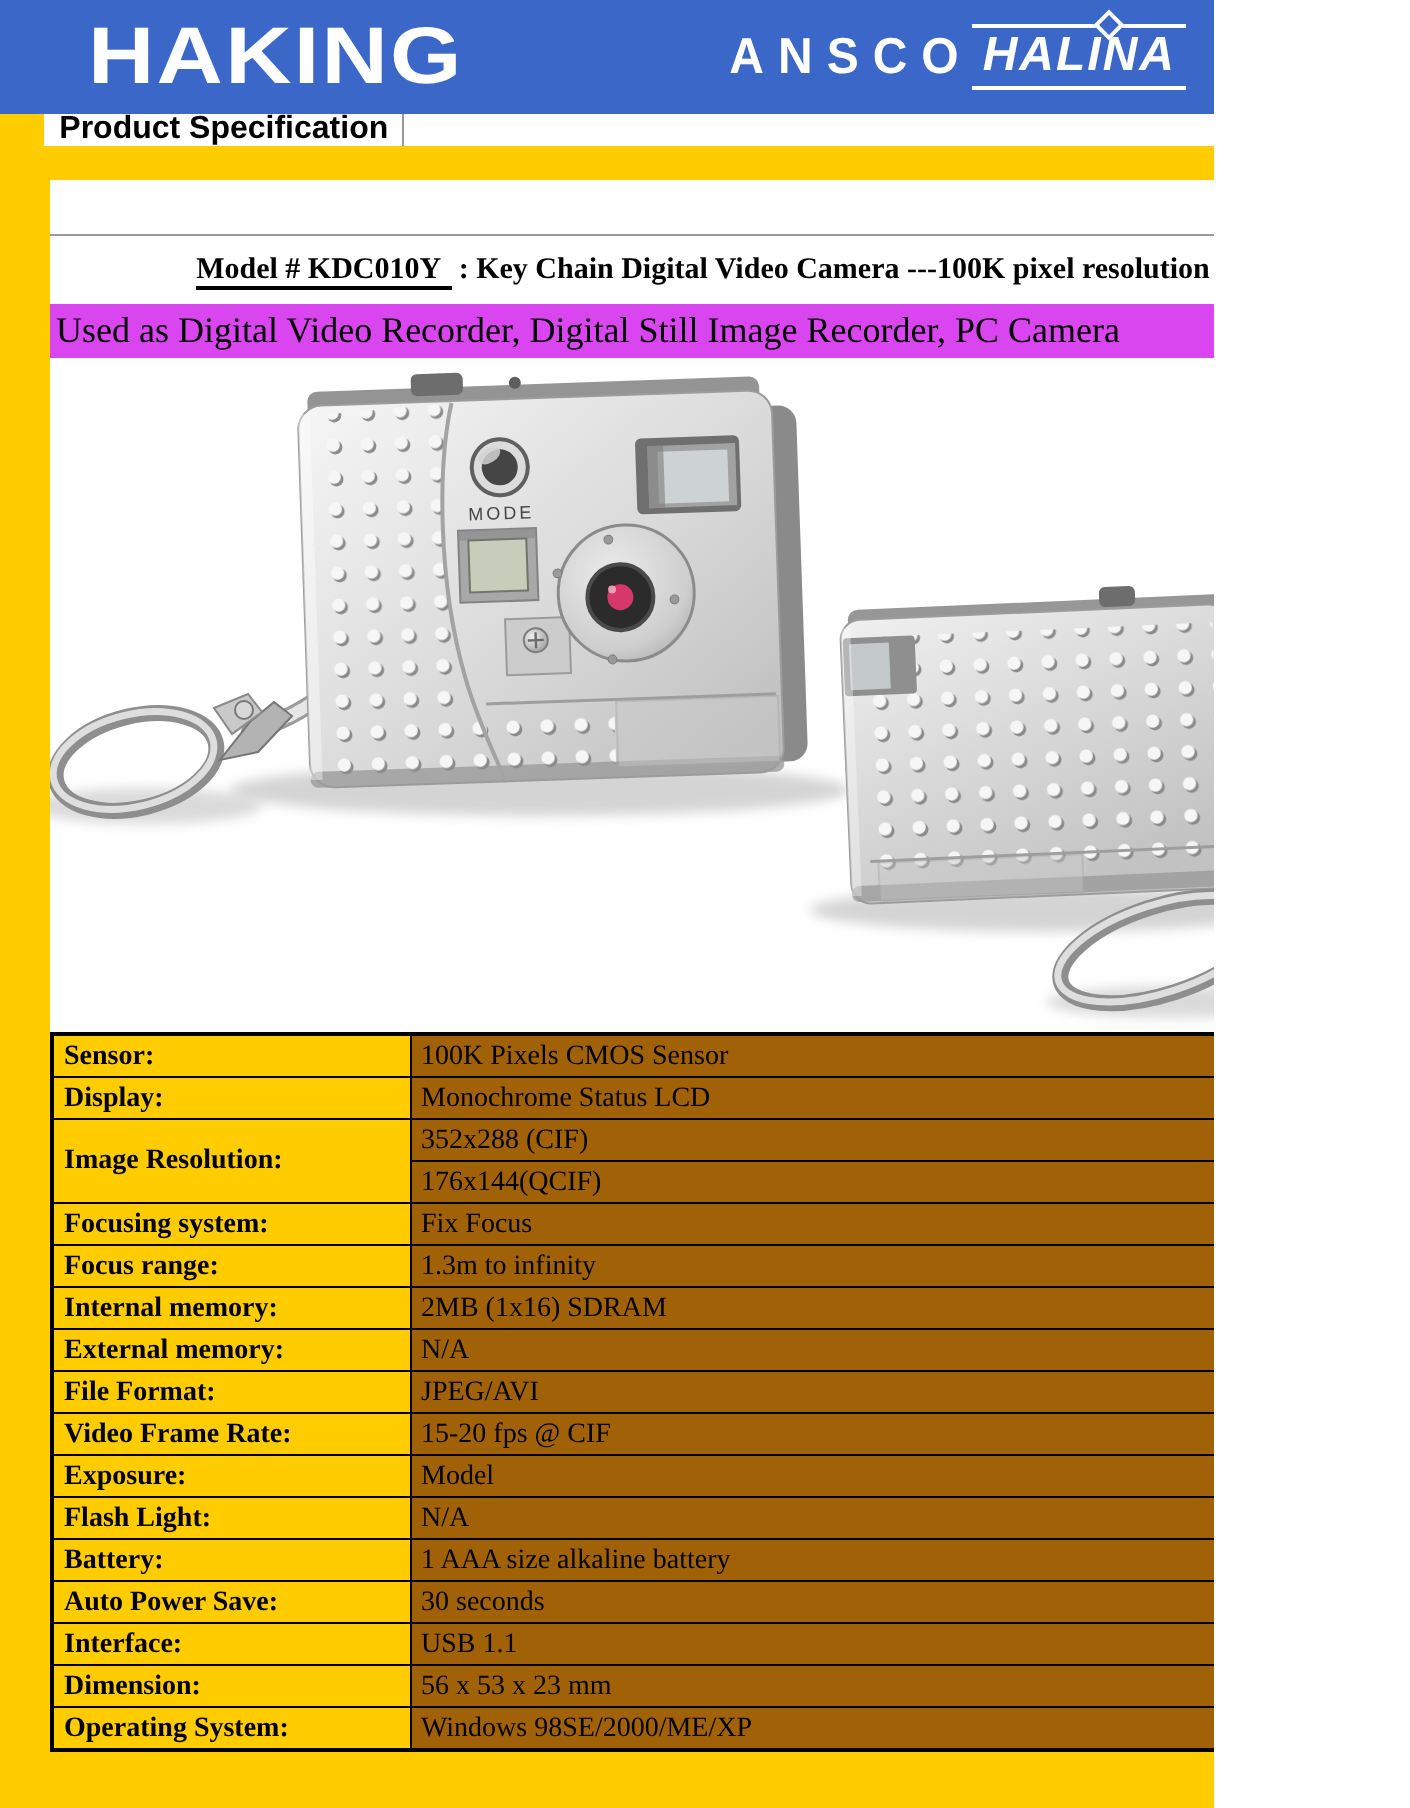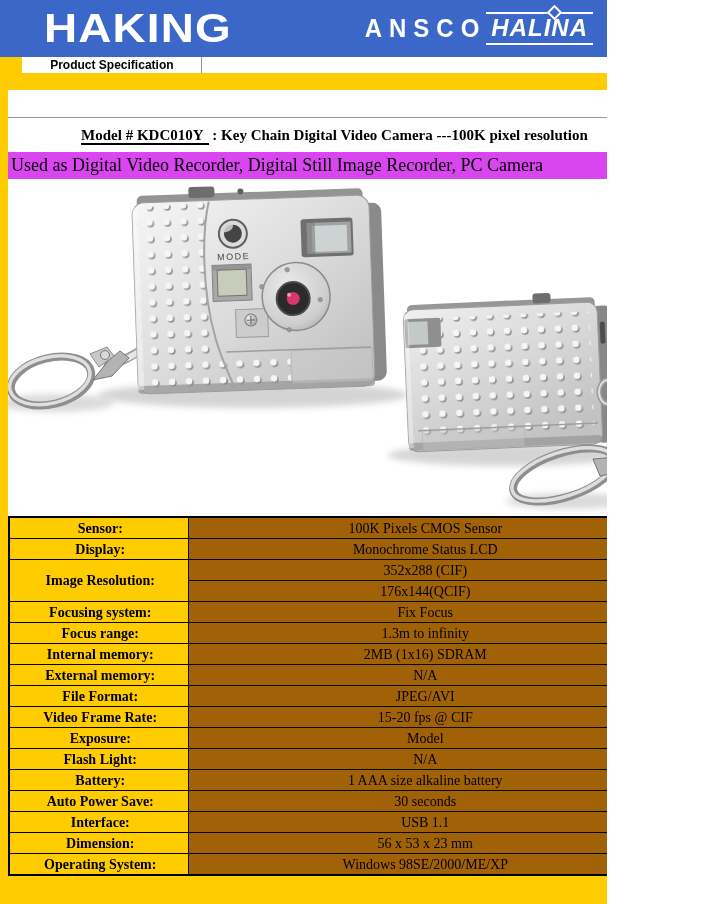--- a/index.html
+++ b/index.html
@@ -36,42 +36,42 @@
     width:7px; height:7px; background:#3A67C8;
     border:2px solid #fff; transform:rotate(45deg);
   }
   
   .tab-strip { height:16px; display:flex; }
   .tab-strip .sp-left { width:25px; }
   .tab-strip .strip-white { width:653px; background:#fff; display:flex; }
   .tab {
     width:179px; border-right:1px solid #999;
     font-family:"Liberation Sans", sans-serif; font-weight:bold;
-    font-size:12px; line-height:16px; text-align:center;
+    font-size:16px; line-height:16px; text-align:center;
   }
   .gold-band { height:17px; }
   
-  .content { margin-left:8px; width:653px; background:#fff; }
+  .content { margin-left:25px; width:653px; background:#fff; }
   .content-top-pad { height:27px; }
   .title-block {
     box-sizing:border-box; height:35px; border-top:1px solid #9a9a9a;
     text-align:center; font-weight:bold; font-size:15px; line-height:34px;
   }
   .title-model { border-bottom:2px solid #000; padding-right:5px; }
   .subtitle-strip {
     height:27px; background:#d946ef;
     font-size:18px; line-height:27px; padding-left:3px; box-sizing:border-box;
   }
   .photo-area { height:337px; position:relative; background:#fff; }
   .photo-area svg { display:block; }
   
   table.spec { border-collapse:collapse; width:653px; table-layout:fixed; border:2px solid #000; }
   table.spec td {
     border:1px solid #000; height:20px; padding:0 2px 0 5px;
-    font-size:14px; line-height:19px; overflow:hidden; white-space:nowrap;text-align:center;
+    font-size:14px; line-height:19px; overflow:hidden; white-space:nowrap;
   }
   td.label-cell { background:#FFCC00; font-weight:bold; font-size:13px; padding-left:4px; }
   td.value-cell { background:#a16207; }
   td.group-end { border-bottom:3px solid #000; }
   .mode-text {
     font-family:"Liberation Sans", sans-serif; font-size:9px; letter-spacing:1.5px; fill:#464646;
   }
 </style>
 </head>
 <body>

